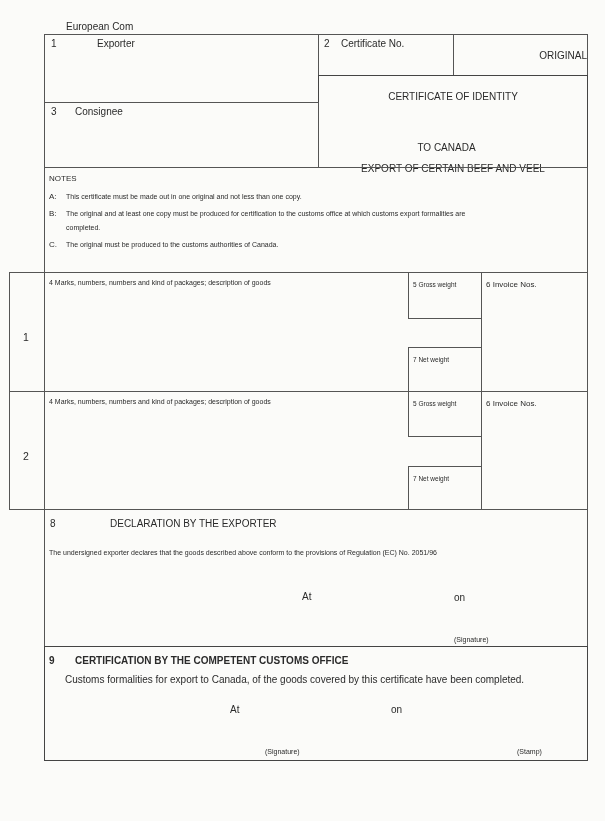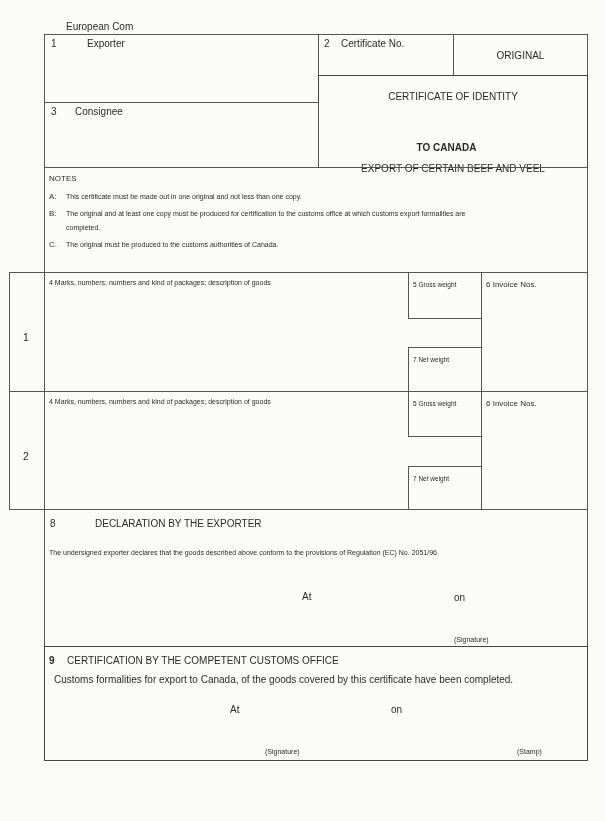--- a/index.html
+++ b/index.html
@@ -18,36 +18,36 @@
   .s11 { font-size:10.5px; }
   .center { text-align:center; }
 </style>
 </head>
 <body>
 
 <div class="txt s9" style="left:66px;top:21px;">European Com</div>
 
 <div class="abs b" style="left:44px;top:34px;width:275px;height:69px;">
   <span class="txt s9" style="left:6px;top:3px;">1</span>
-  <span class="txt s9" style="left:18px;top:3px;padding-left:24px;">Exporter</span>
+  <span class="txt s9" style="left:28px;top:3px;padding-left:24px;">Exporter</span>
 </div>
 
 <div class="abs b" style="left:318px;top:34px;width:136px;height:42px;">
   <span class="txt s9" style="left:5px;top:3px;">2</span>
   <span class="txt s9" style="left:22px;top:3px;">Certificate No.</span>
 </div>
 
 <div class="abs b" style="left:453px;top:34px;width:135px;height:42px;">
-  <div class="txt s9 center" style="left:0;right:0;top:15px;">ORIGINAL</div>
+  <div class="txt s9 center" style="left:0;right:0;top:15px;text-align:right;">ORIGINAL</div>
 </div>
 
 <div class="abs" style="left:318px;top:75px;width:270px;height:93px;border:1.5px solid #444;">
   <div class="txt s9 center" style="left:0;right:0;top:15px;">CERTIFICATE OF IDENTITY</div>
   <div class="txt s9 center" style="left:0;right:0;top:41px;margin-top:46px;">EXPORT OF CERTAIN BEEF AND VEEL</div>
-  <div class="txt s9 center" style="left:0;right:13px;top:66px;font-weight:bold;">TO CANADA</div>
+  <div class="txt s9 center" style="left:0;right:13px;top:66px;">TO CANADA</div>
 </div>
 
 <div class="abs b" style="left:44px;top:102px;width:275px;height:66px;">
   <span class="txt s9" style="left:6px;top:3px;">3</span>
   <span class="txt s9" style="left:22px;top:3px;margin-left:8px;">Consignee</span>
 </div>
 
 <div class="abs b" style="left:44px;top:167px;width:544px;height:106px;">
   <span class="txt s8" style="left:4px;top:6px;">NOTES</span>
   <span class="txt s8" style="left:4px;top:24px;">A:</span>
@@ -90,28 +90,28 @@
   <div class="abs b" style="left:398px;top:74px;width:74px;height:44px;">
     <span class="txt s7" style="left:4px;top:8px;font-size:6.5px;">7  Net weight</span>
   </div>
   <div class="abs" style="left:471px;top:0;width:107px;height:117px;border-left:1px solid #555;">
     <span class="txt s8" style="left:4px;top:7px;">6  Invoice Nos.</span>
   </div>
 </div>
 
 <div class="abs b" style="left:44px;top:509px;width:544px;height:138px;">
   <span class="txt s9" style="left:5px;top:8px;">8</span>
-  <span class="txt s9" style="left:12px;top:8px;padding-left:38px;">DECLARATION BY THE EXPORTER</span>
+  <span class="txt s9" style="left:27px;top:8px;padding-left:38px;">DECLARATION BY THE EXPORTER</span>
   <span class="txt s7" style="left:4px;top:39px;">The undersigned exporter declares that the goods described above conform to the provisions of Regulation (EC) No. 2051/96</span>
   <span class="txt s9" style="left:257px;top:81px;">At</span>
   <span class="txt s9" style="left:409px;top:82px;">on</span>
   <span class="txt s7" style="left:409px;top:126px;">(Signature)</span>
 </div>
 
 <div class="abs" style="left:44px;top:646px;width:544px;height:115px;border:1.5px solid #444;">
   <span class="txt s9" style="left:4px;top:8px;font-weight:bold;">9</span>
-  <span class="txt s9" style="left:22px;top:8px;font-weight:normal;">CERTIFICATION BY THE COMPETENT CUSTOMS OFFICE</span>
-  <span class="txt s9" style="left:9px;top:27px;">Customs formalities for export to Canada, of the goods covered by this certificate have been completed.</span>
+  <span class="txt s9" style="left:30px;top:8px;font-weight:bold;">CERTIFICATION BY THE COMPETENT CUSTOMS OFFICE</span>
+  <span class="txt s9" style="left:20px;top:27px;">Customs formalities for export to Canada, of the goods covered by this certificate have been completed.</span>
   <span class="txt s9" style="left:185px;top:57px;">At</span>
   <span class="txt s9" style="left:346px;top:57px;">on</span>
   <span class="txt s7" style="left:220px;top:101px;">(Signature)</span>
   <span class="txt s7" style="left:472px;top:101px;">(Stamp)</span>
 </div>
 
 </body></html>

